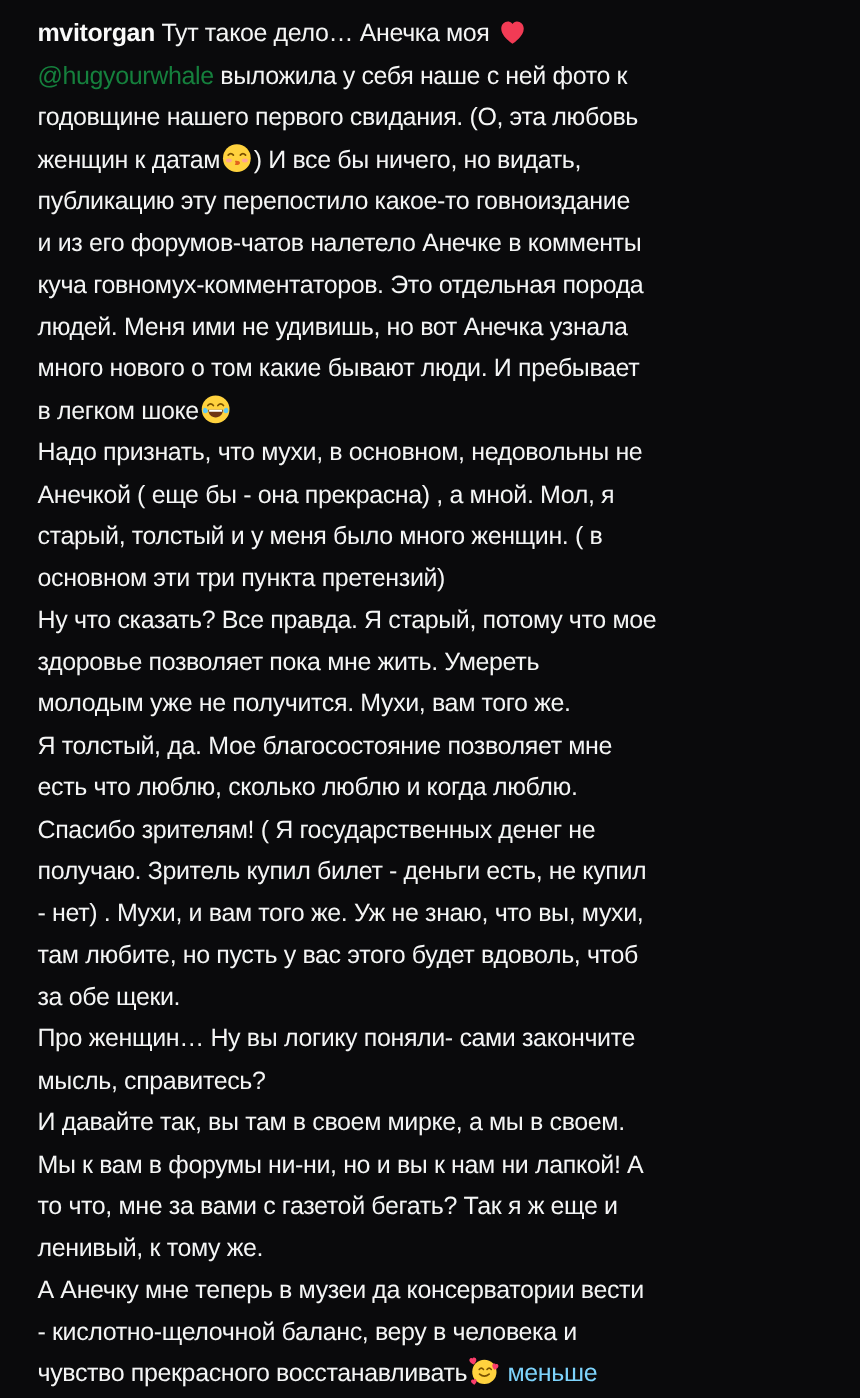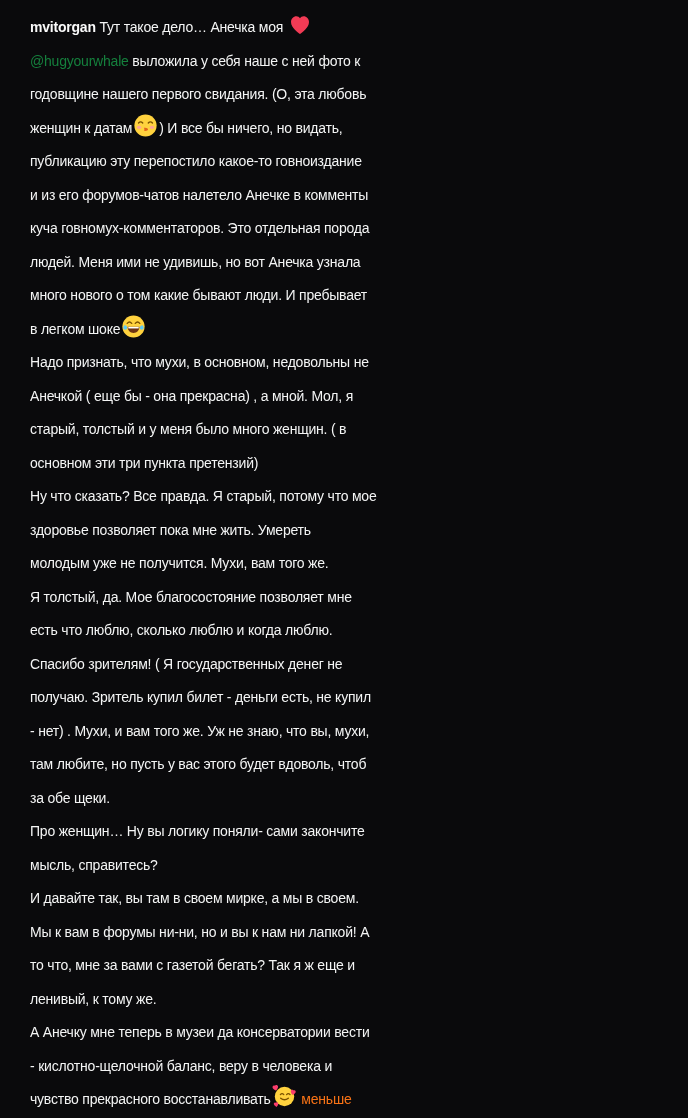--- a/index.html
+++ b/index.html
@@ -9,30 +9,30 @@
     height: 1118px;
     box-sizing: border-box;
     padding: 11px 14px 0 30px;
     background: #0a0a0c;
     overflow: hidden;
   }
   .caption {
     margin: 0;
     white-space: pre-line;
     font-family: "Liberation Sans", "DejaVu Sans", sans-serif;
-    font-size: 14px;
+    font-size: 20px;
     line-height: 33.5px;
     letter-spacing: -0.015em;
     font-weight: 400;
     color: #f4f5f5;
     word-break: normal;
   }
   .username { font-weight: 700; color: #fafafa; cursor: pointer; }
   .mention { color: #15803d; text-decoration: none; cursor: pointer; }
-  .less { color: #f97316; cursor: pointer; }
+  .less { color: #7dd3fc; cursor: pointer; }
   .emoji { display: inline-block; vertical-align: -5px; margin: 0 1px; }
 </style>
 </head>
 <body>
 
 <div class="screen">
     <p class="caption"><span class="username">mvitorgan</span><span> Тут такое дело… Анечка моя </span><svg class="emoji" viewBox="0 0 24 24" width="24" height="24">
         <path d="M12 21C10.4 19.8 3 14.7 3 8.9 3 5.7 5.5 3.2 8.4 3.2c1.5 0 2.9.8 3.6 2 .7-1.2 2.1-2 3.6-2 2.9 0 5.4 2.5 5.4 5.7 0 5.8-7.4 10.9-9 12.1z" fill="#f23b55"></path>
       </svg><br><a class="mention">@hugyourwhale</a><span> выложила у себя наше с ней фото к
 годовщине нашего первого свидания. (О, эта любовь

